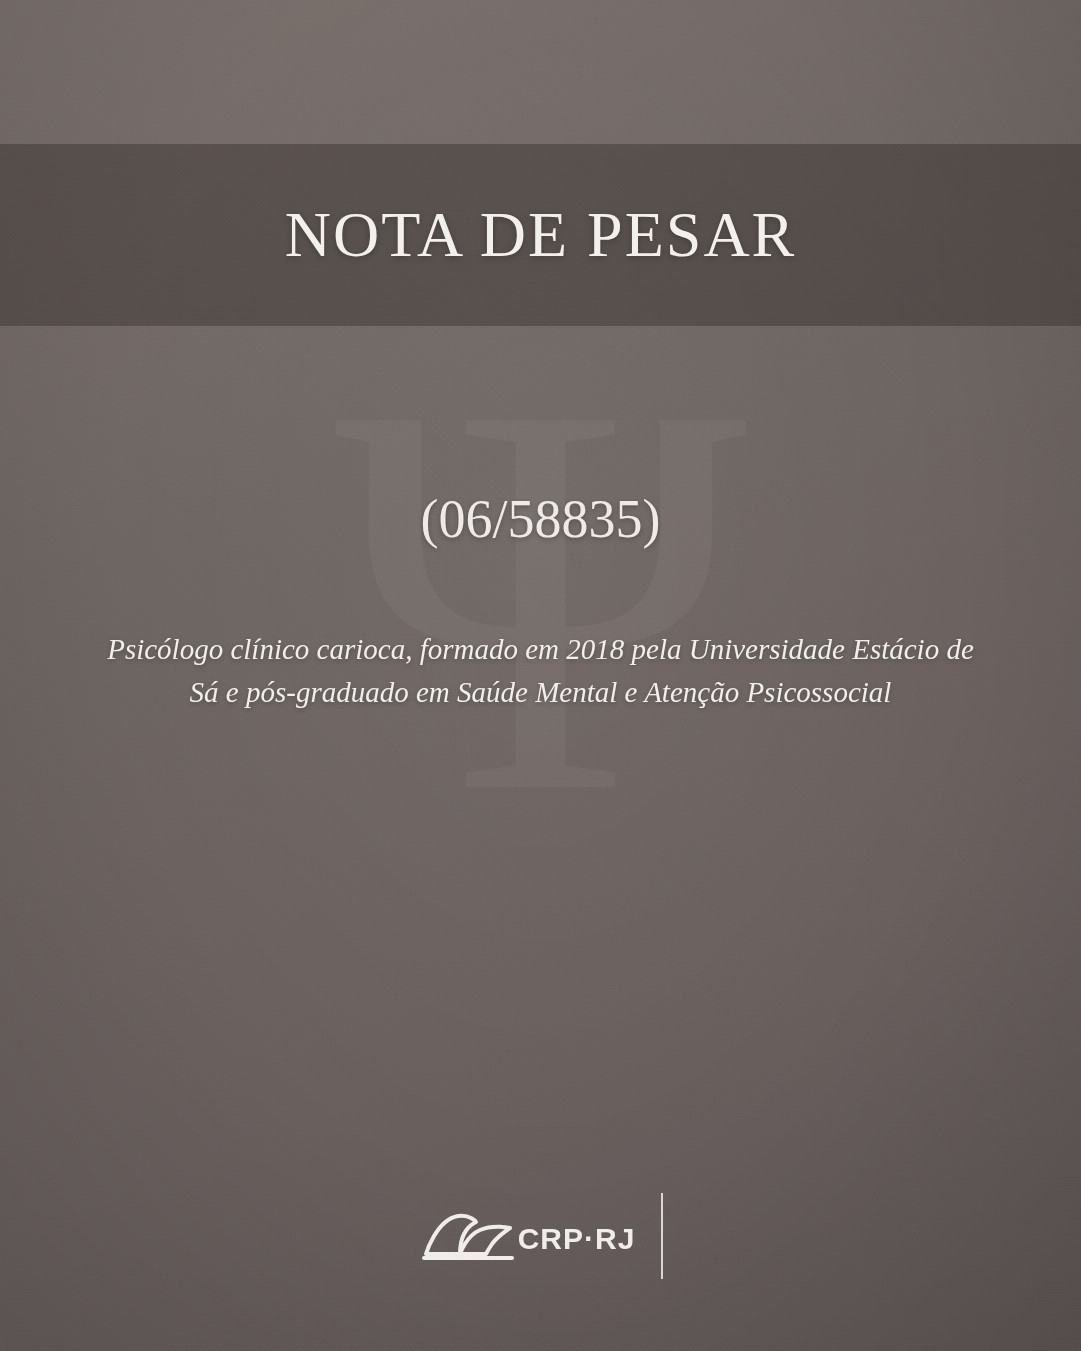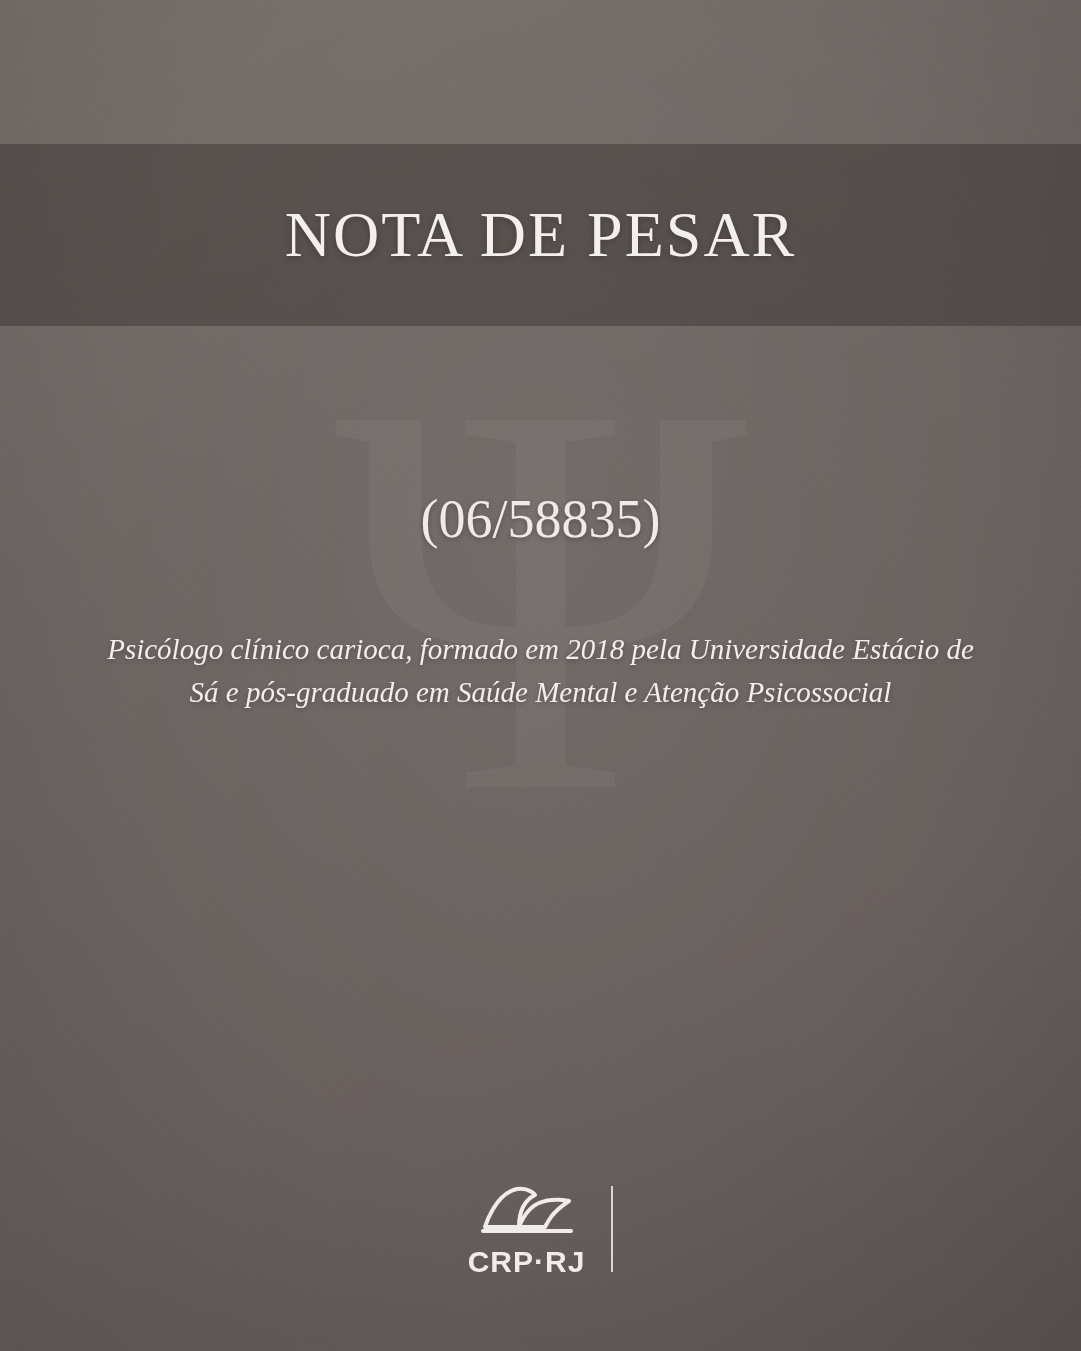--- a/index.html
+++ b/index.html
@@ -124,21 +124,21 @@
     left: 0;
     bottom: 72px;
     width: 1081px;
     display: flex;
     align-items: center;
     justify-content: center;
     gap: 0;
   }
   .logo-mark {
     display: flex;
-    flex-direction: column;
+    flex-direction: row;
     align-items: center;
     justify-content: center;
     padding-right: 26px;
   }
   .logo-mark svg {
     display: block;
   }
   .logo-acronym {
     color: #f0ecea;
     font-family: "Liberation Sans", sans-serif;

